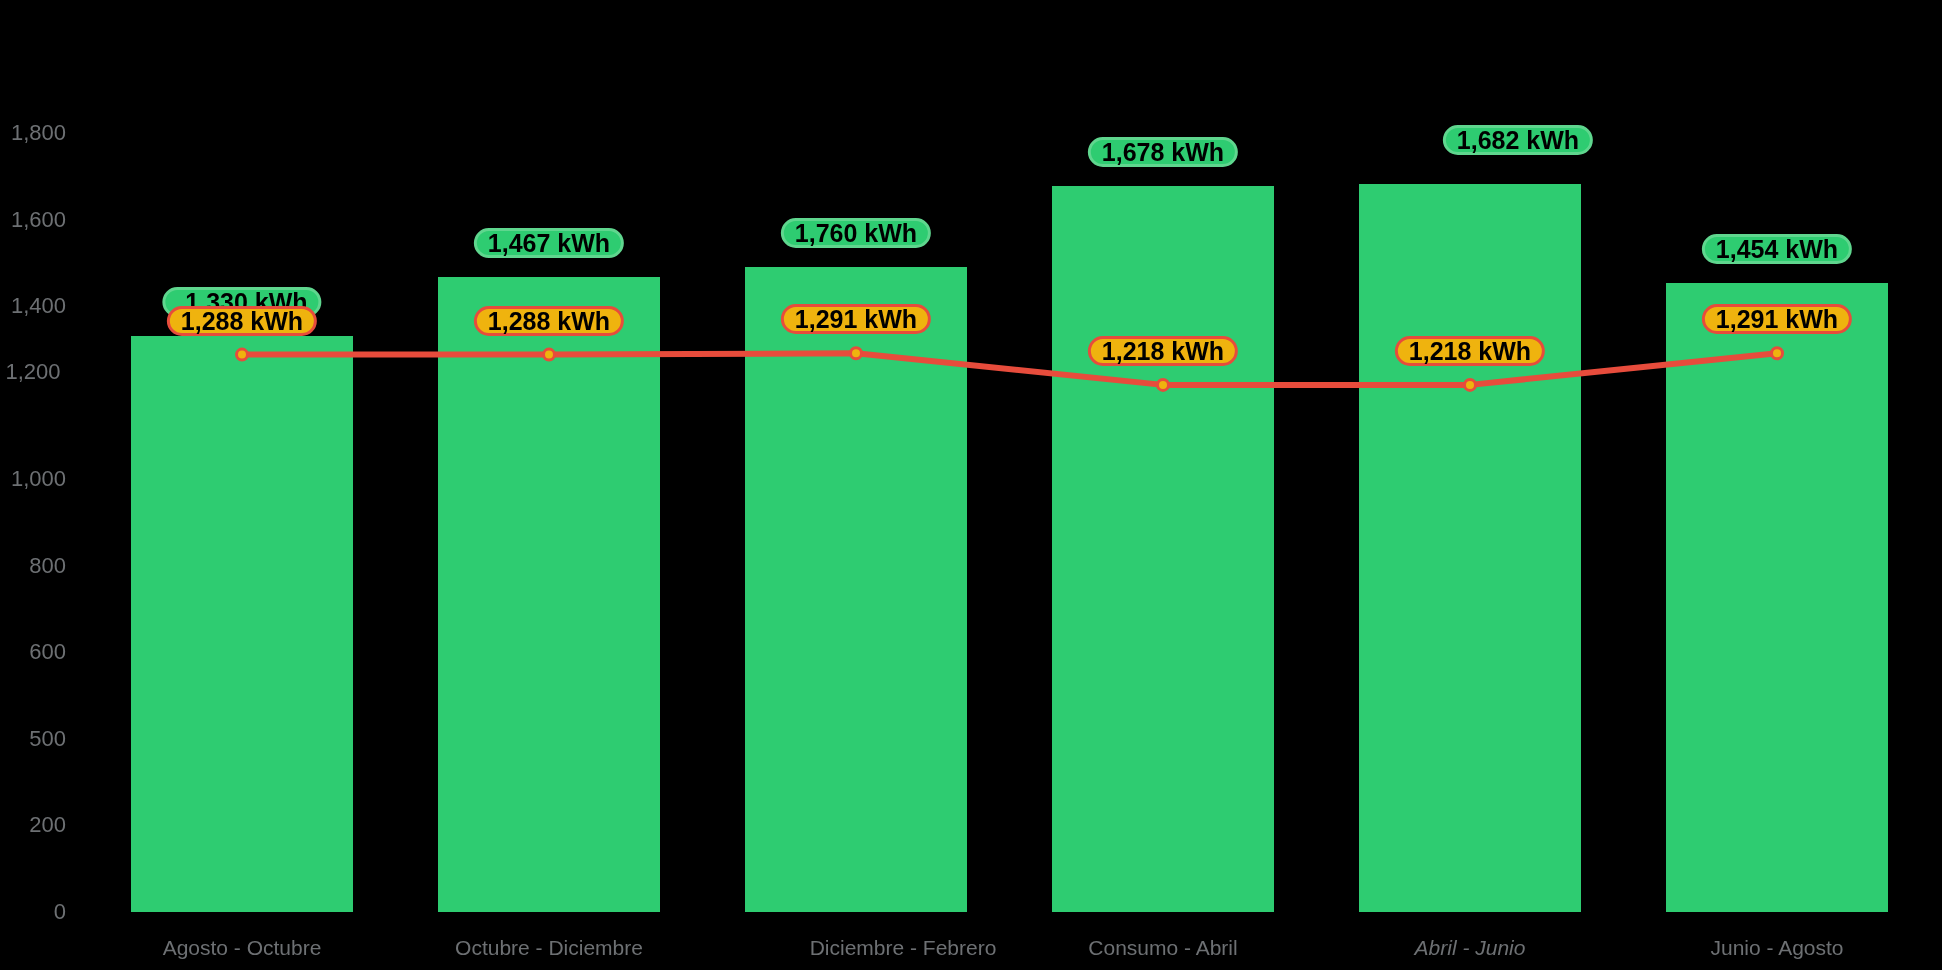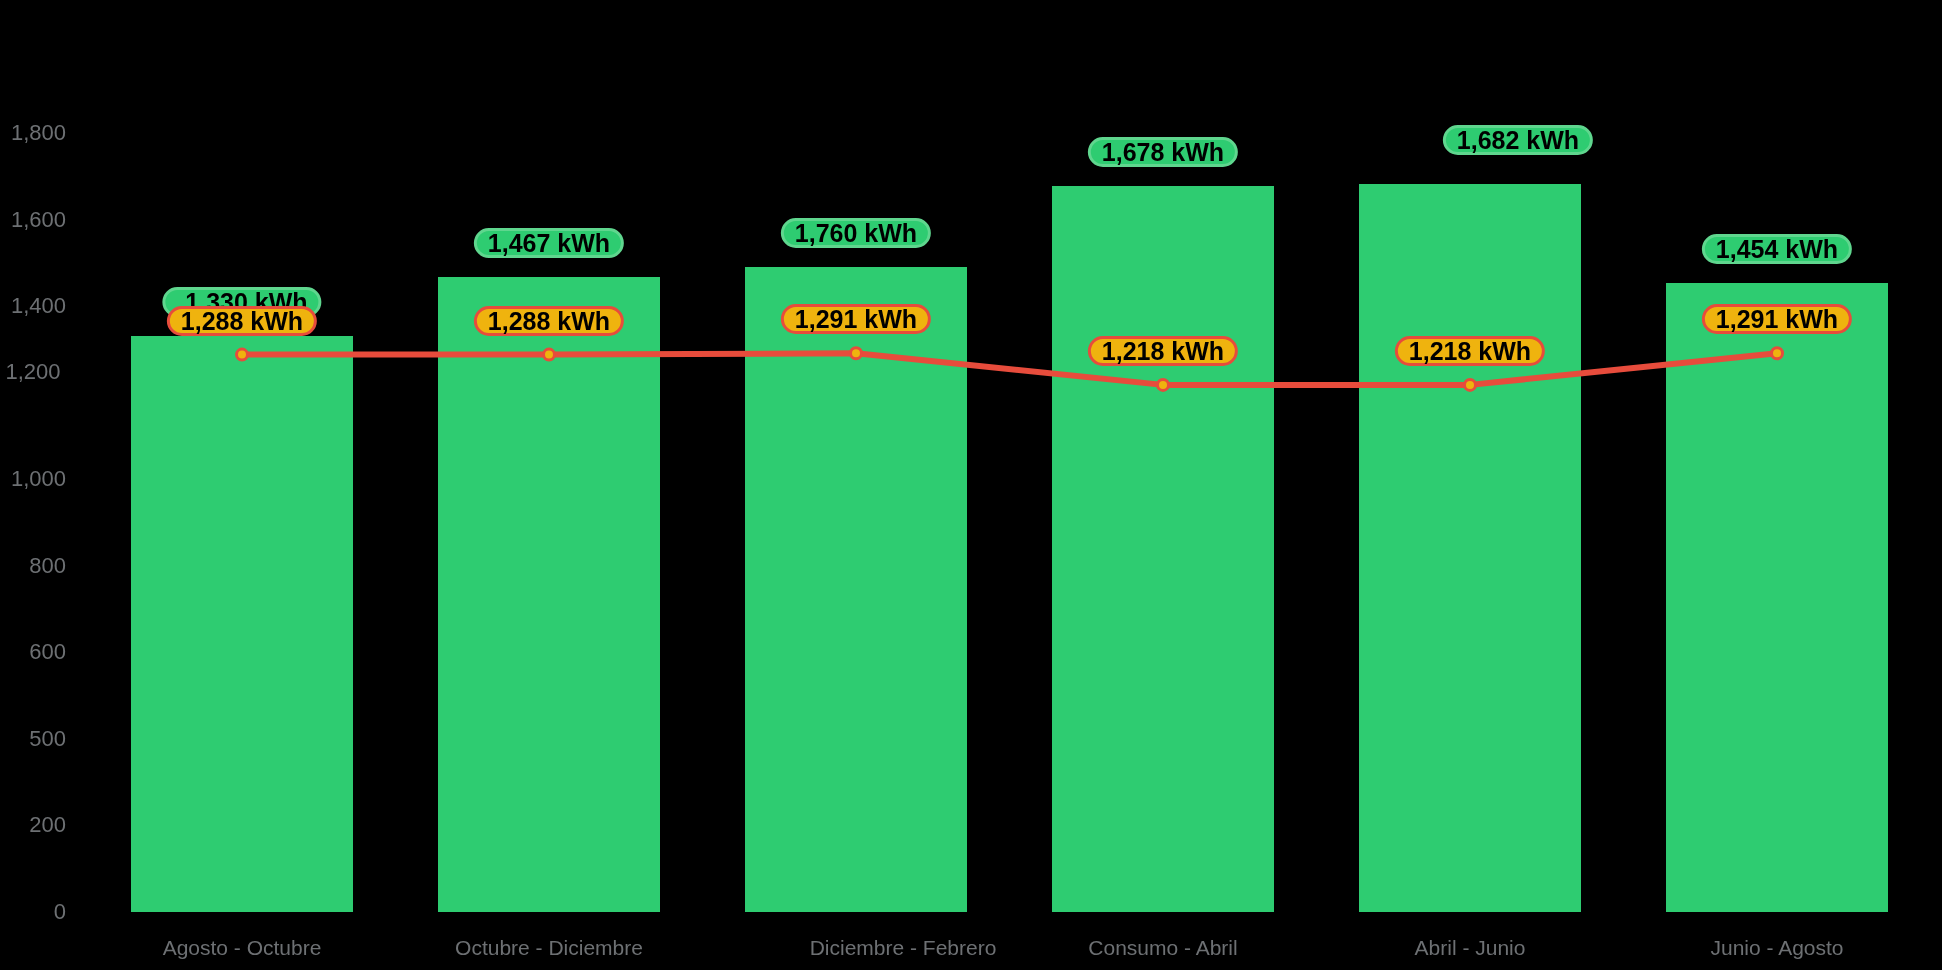--- a/index.html
+++ b/index.html
@@ -50,21 +50,21 @@
       <div class="ytick" style="top: 554.778px;">800</div>
       <div class="ytick" style="top: 468.222px;">1,000</div>
       <div class="ytick" style="top: 361px; text-align: center;">1,200</div>
       <div class="ytick" style="top: 295.111px;">1,400</div>
       <div class="ytick" style="top: 208.556px;">1,600</div>
       <div class="ytick" style="top: 122px;">1,800</div>
       <div class="xlabel" style="left: 242px; top: 936px;">Agosto - Octubre</div>
       <div class="xlabel" style="left: 549px; top: 936px;">Octubre - Diciembre</div>
       <div class="xlabel" style="left: 867px; top: 936px; margin-left: 36px;">Diciembre - Febrero</div>
       <div class="xlabel" style="left: 1163px; top: 936px;">Consumo - Abril</div>
-      <div class="xlabel" style="left: 1470px; top: 936px;">Abril - Junio</div>
+      <div class="xlabel" style="left: 1470px; top: 936px; font-style: italic;">Abril - Junio</div>
       <div class="xlabel" style="left: 1777px; top: 936px;">Junio - Agosto</div>
       <div class="bar" style="left: 131px; top: 336.406px; width: 222px; height: 575.594px;"></div>
       <div class="bar" style="left: 438px; top: 277.115px; width: 222px; height: 634.885px;"></div>
       <div class="bar" style="left: 745px; top: 267.161px; width: 222px; height: 644.839px;"></div>
       <div class="bar" style="left: 1052px; top: 185.799px; width: 222px; height: 726.201px;"></div>
       <div class="bar" style="left: 1359px; top: 184.068px; width: 222px; height: 727.932px;"></div>
       <div class="bar" style="left: 1666px; top: 282.741px; width: 222px; height: 629.259px;"></div>
       <div class="pill green" style="left: 242px; top: 302.406px; padding-left: 20px;">1,330 kWh</div>
       <div class="pill green" style="left: 549px; top: 243.115px;">1,467 kWh</div>
       <div class="pill green" style="left: 856px; top: 233.161px;">1,760 kWh</div>

